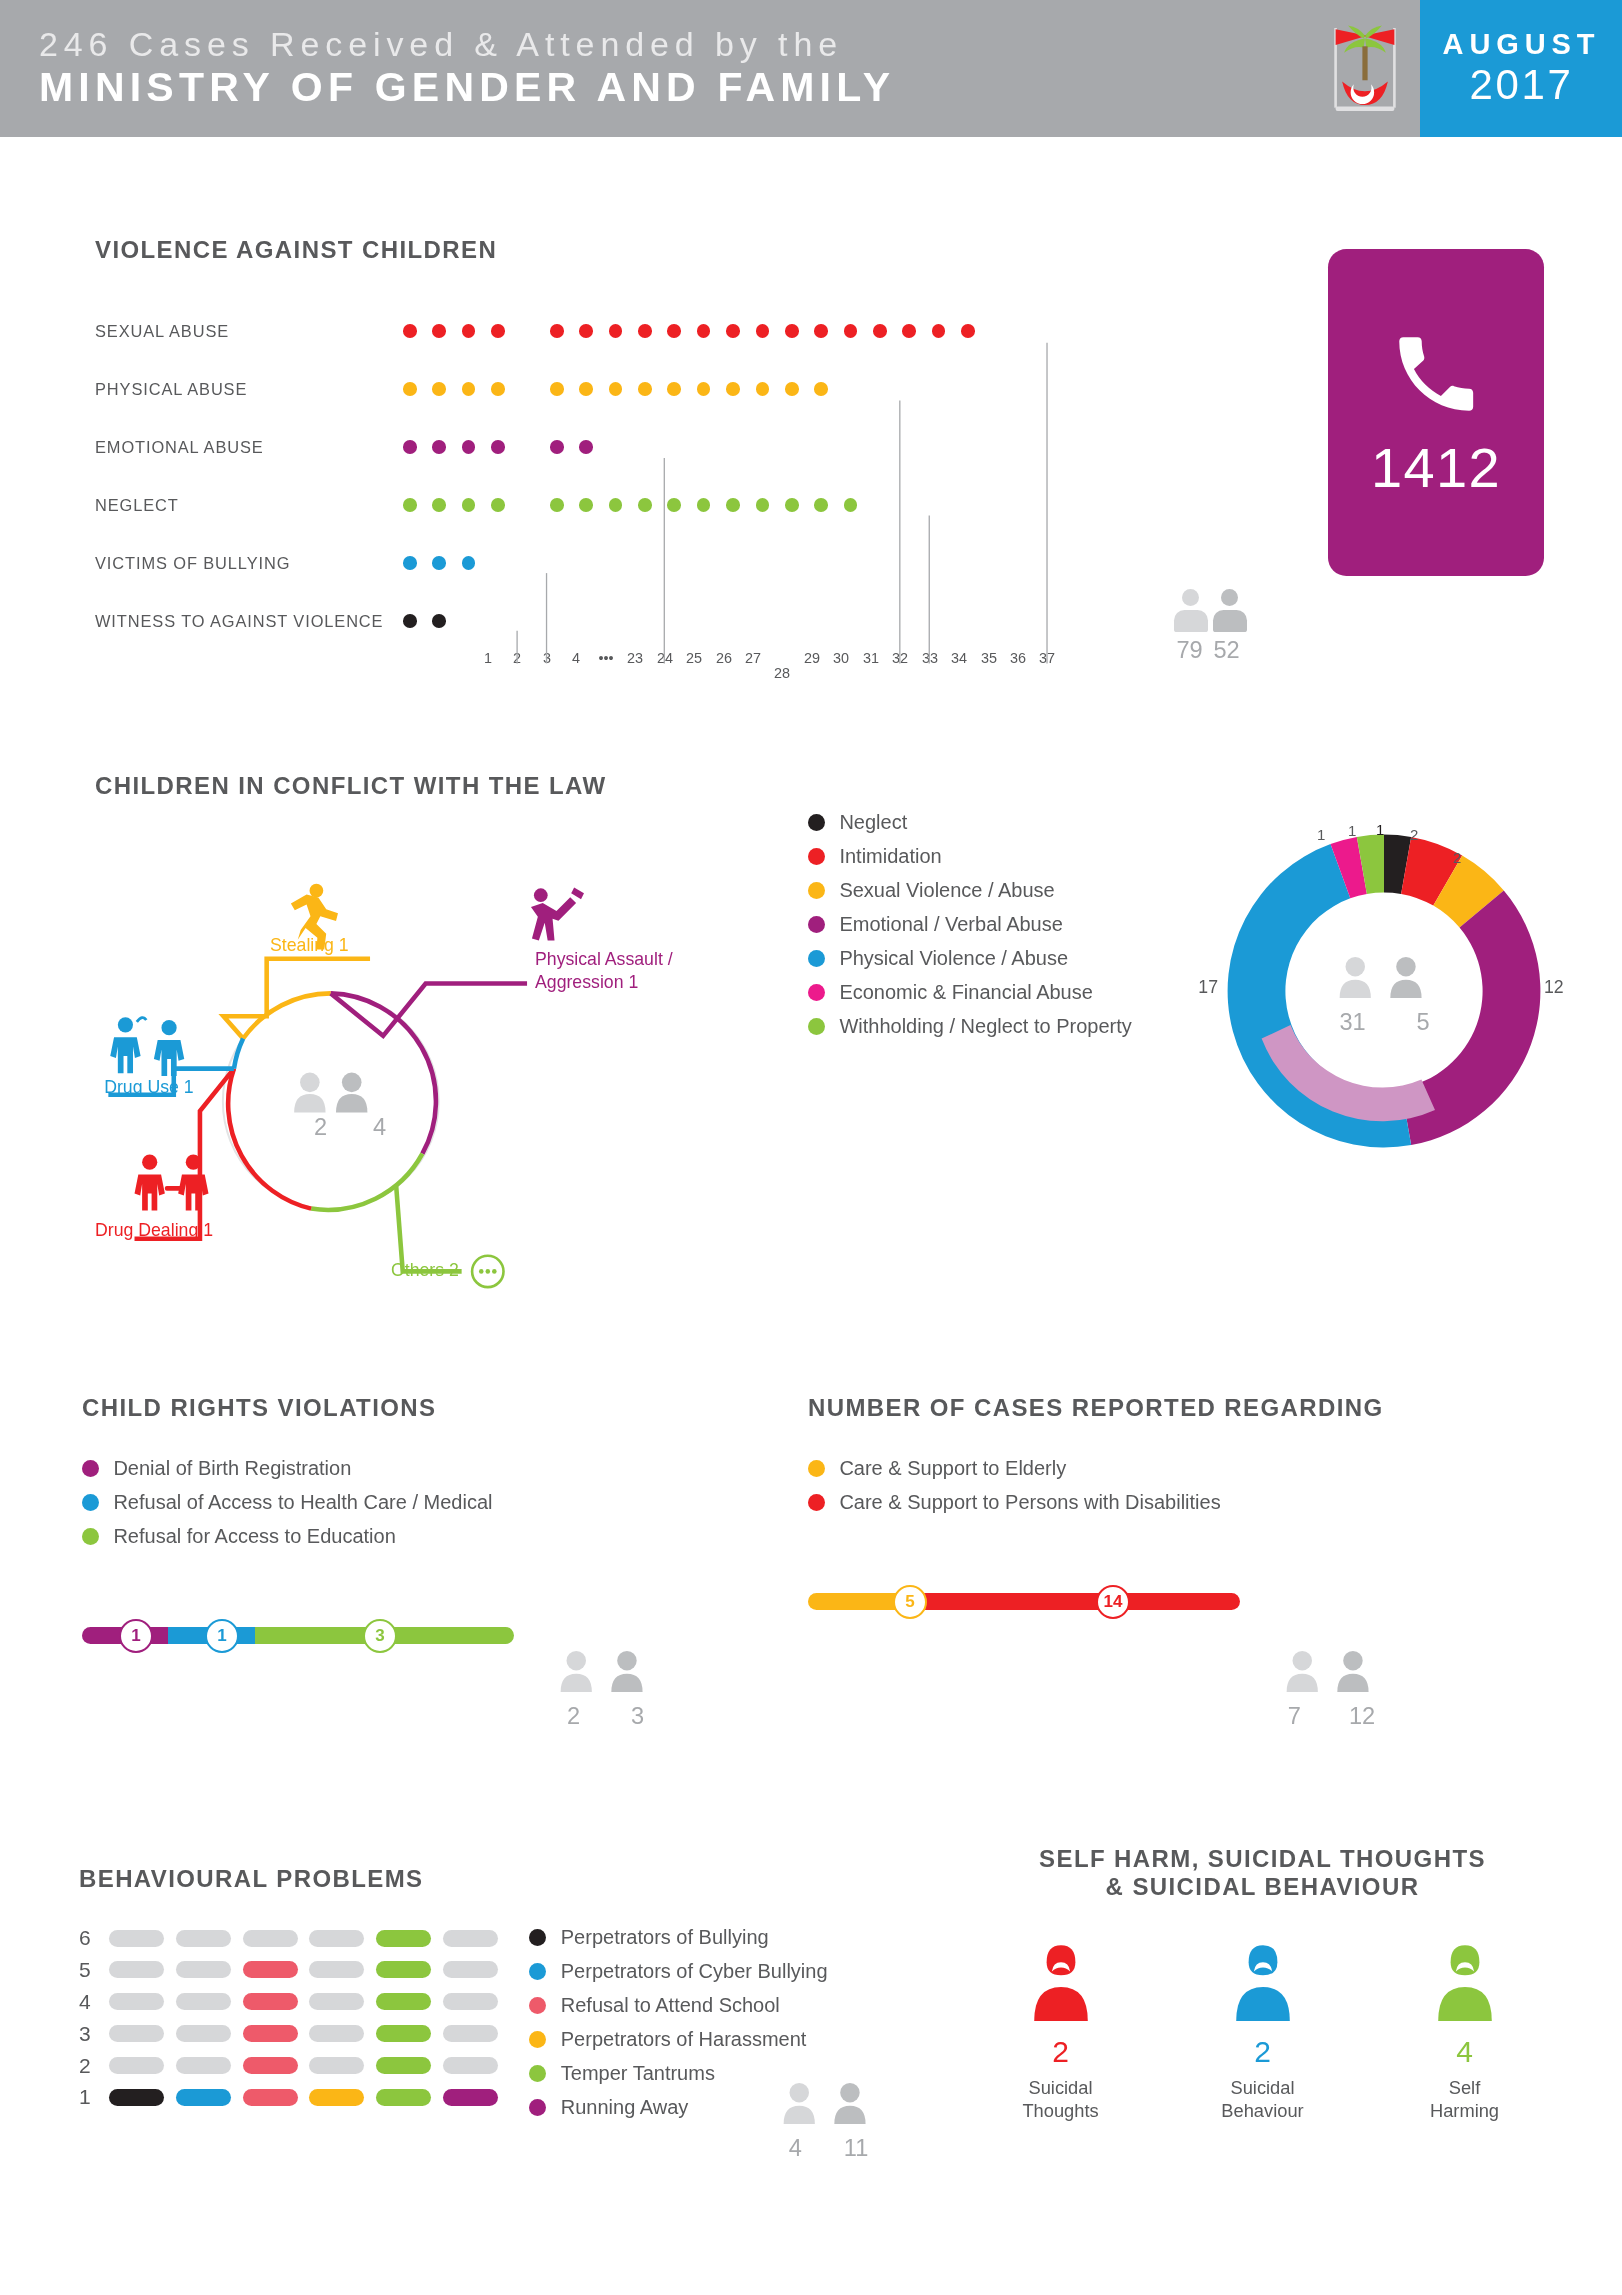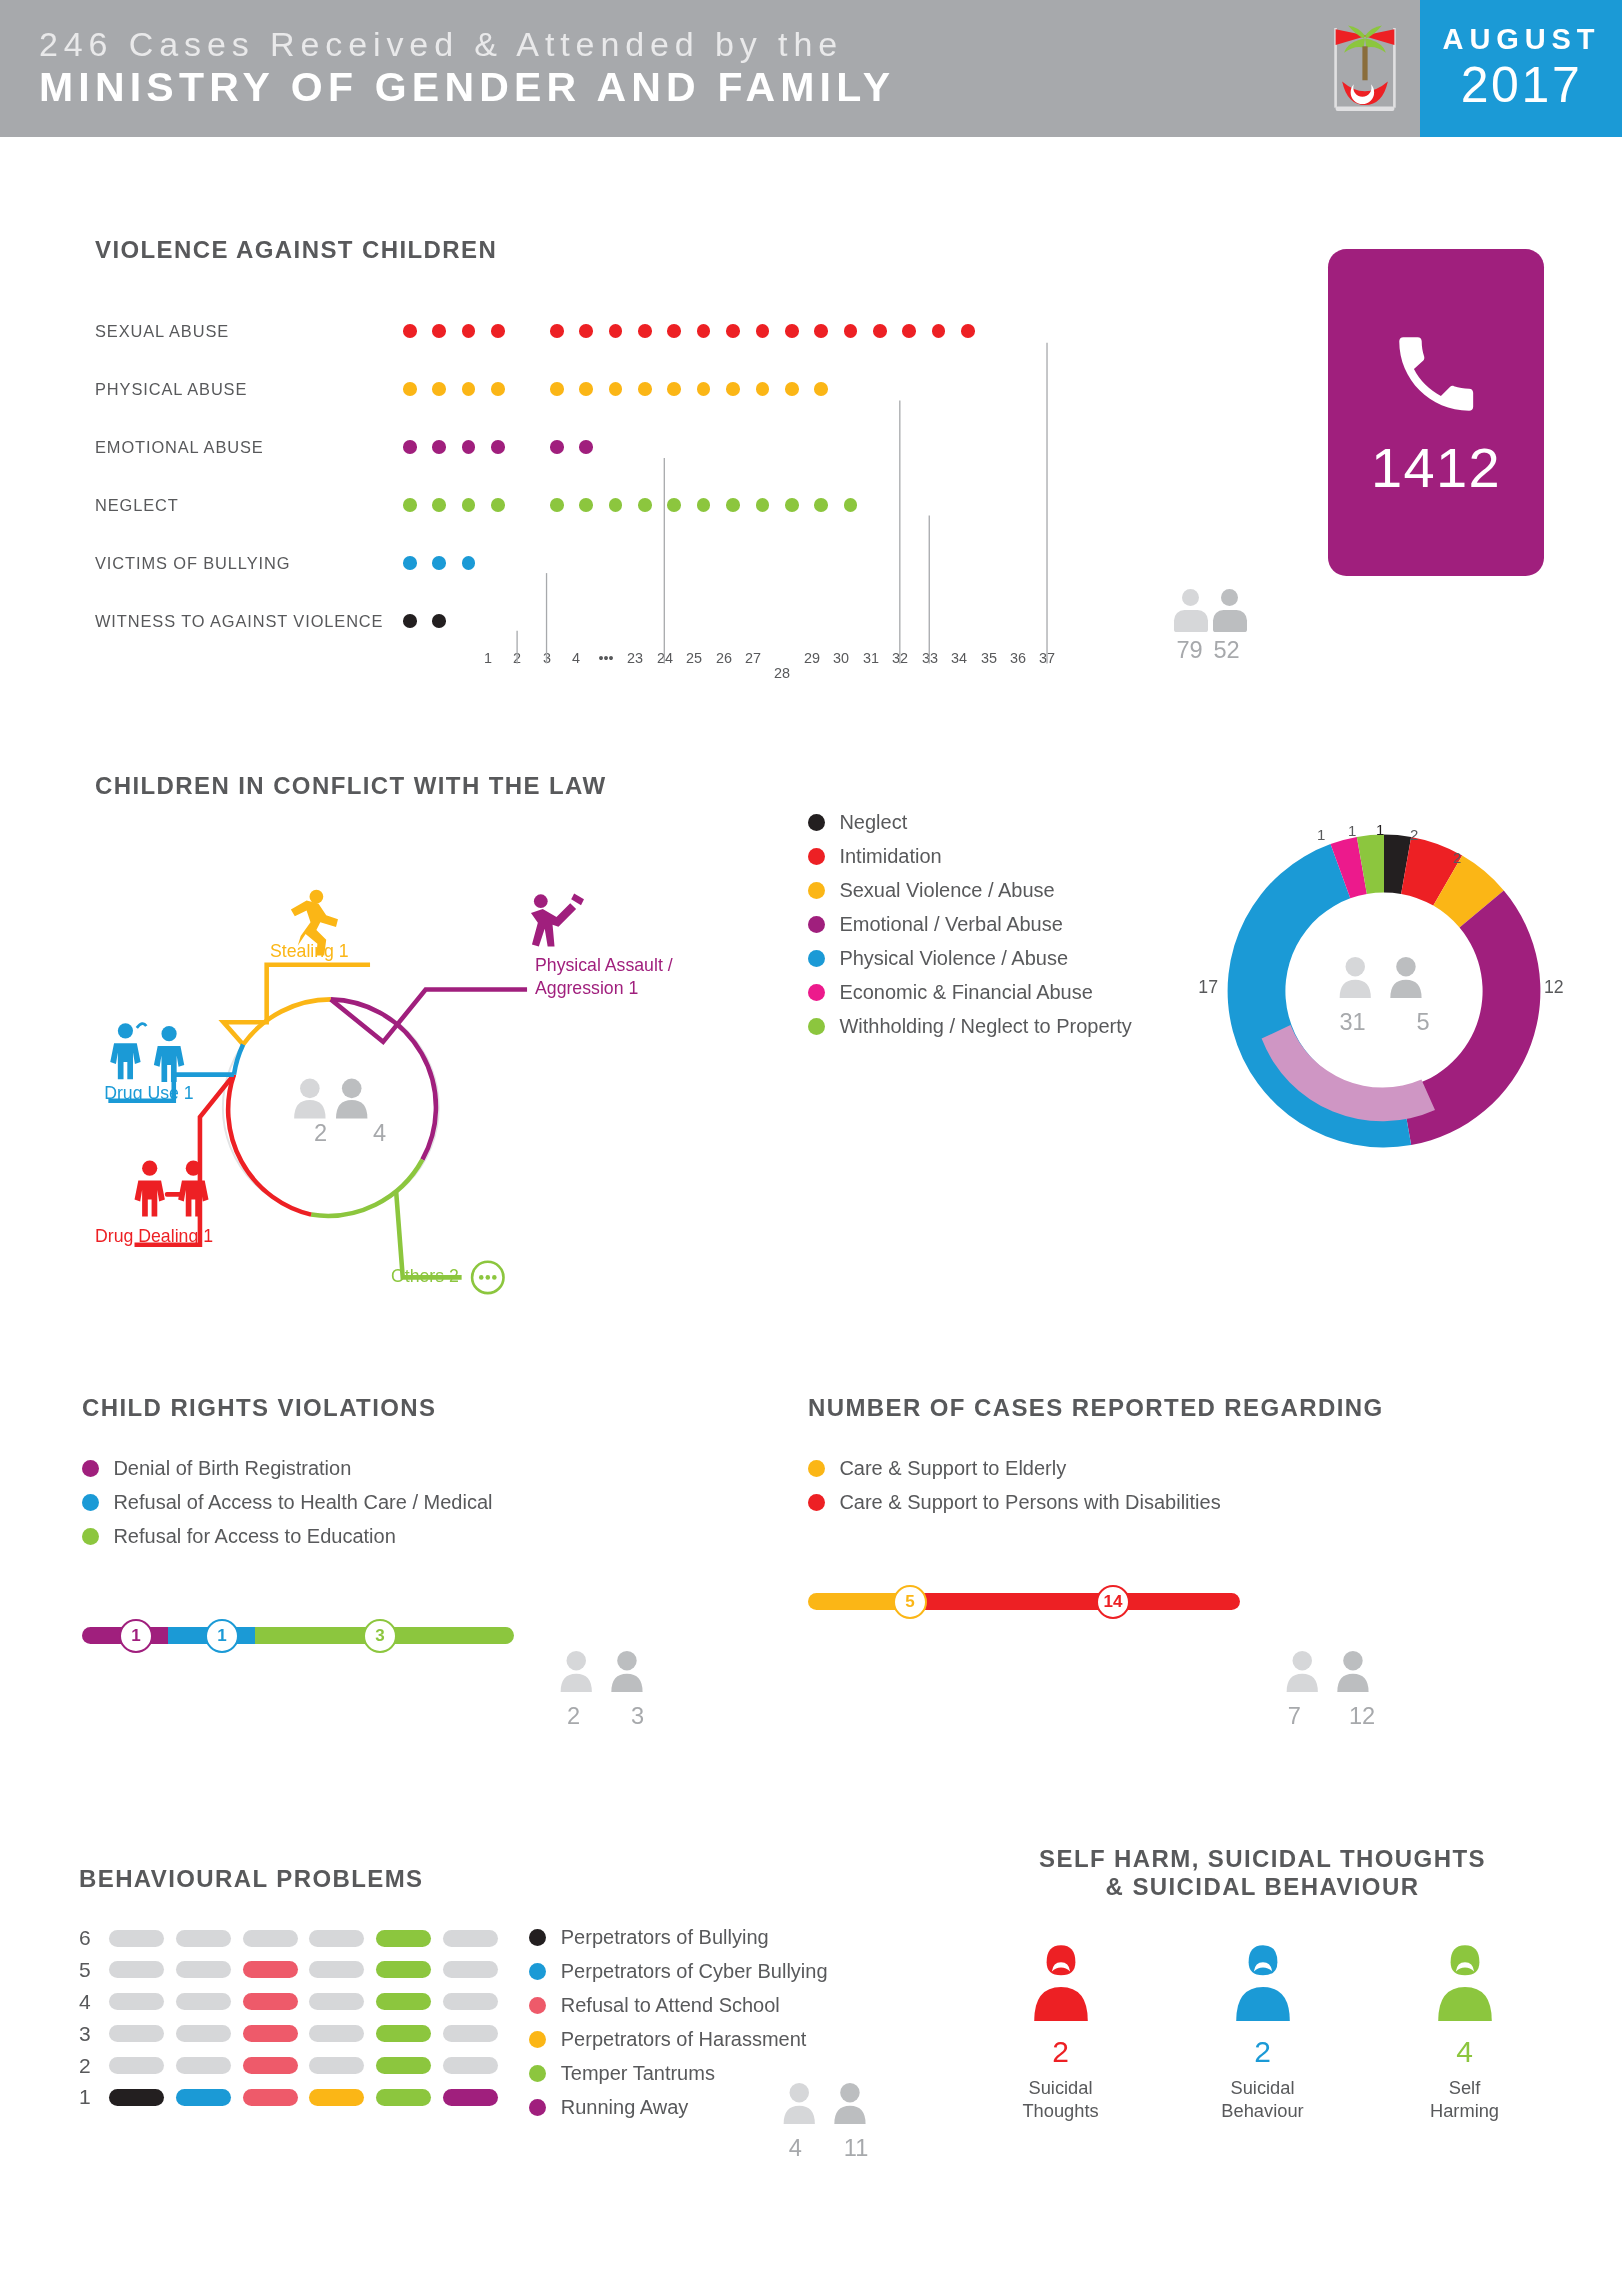--- a/index.html
+++ b/index.html
@@ -28,21 +28,21 @@
   .header-line2 {
     color: #ffffff; font-size: 41px; letter-spacing: 5.2px; font-weight: bold;
     line-height: 1.15;
   }
   .crest { width: 111px; display: flex; align-items: center; justify-content: center; }
   .date-box {
     width: 203px; background: #1b9ad6; color: #fff;
     display: flex; flex-direction: column; align-items: center; justify-content: center;
   }
   .date-month { font-size: 29px; letter-spacing: 5.9px; font-weight: bold; }
-  .date-year { font-size: 50px; letter-spacing: 2.6px; font-weight: 300; }
+  .date-year { font-size: 42px; letter-spacing: 2.6px; font-weight: 300; }
 
   
   .section-title {
     font-size: 24px; font-weight: bold; letter-spacing: 1.4px; color: #58595b;
   }
   .legend-row { display: flex; align-items: center; margin-bottom: 11px; }
   .legend-dot { width: 17px; height: 17px; border-radius: 50%; margin-right: 14.4px; flex: none; }
   .legend-label { font-size: 20px; color: #58595b; }
 
   
@@ -66,21 +66,21 @@
   
   #phone {
     position: absolute; right: 79px; top: 249px; width: 216px; height: 327px;
     background: #a01f7d; border-radius: 18.3px; display: flex; flex-direction: column;
     align-items: center; justify-content: center;
   }
   #phone .num { color: #fff; font-size: 56px; font-weight: 300; letter-spacing: 1.3px; margin-top: 11.8px; }
 
   
   #cicl { position: absolute; left: 95px; top: 772px; width: 720px; }
-  #cicl .st { margin-bottom: 26px; }
+  #cicl .st { margin-bottom: 20px; }
   .cicl-canvas { position: relative; width: 694px; height: 543px; }
   .cicl-label { position: absolute; font-size: 17.7px; white-space: nowrap; }
 
   
   #gbv { position: absolute; left: 808px; top: 772px; width: 746px; }
   #gbv .st { margin-bottom: 30px; }
   #gbv .legend { margin-top: 19.6px; }
   .donut-wrap { position: absolute; right: 0; top: 49px; width: 340px; height: 340px; }
   .donut-num { position: absolute; font-size: 17.7px; color: #58595b; }
 

